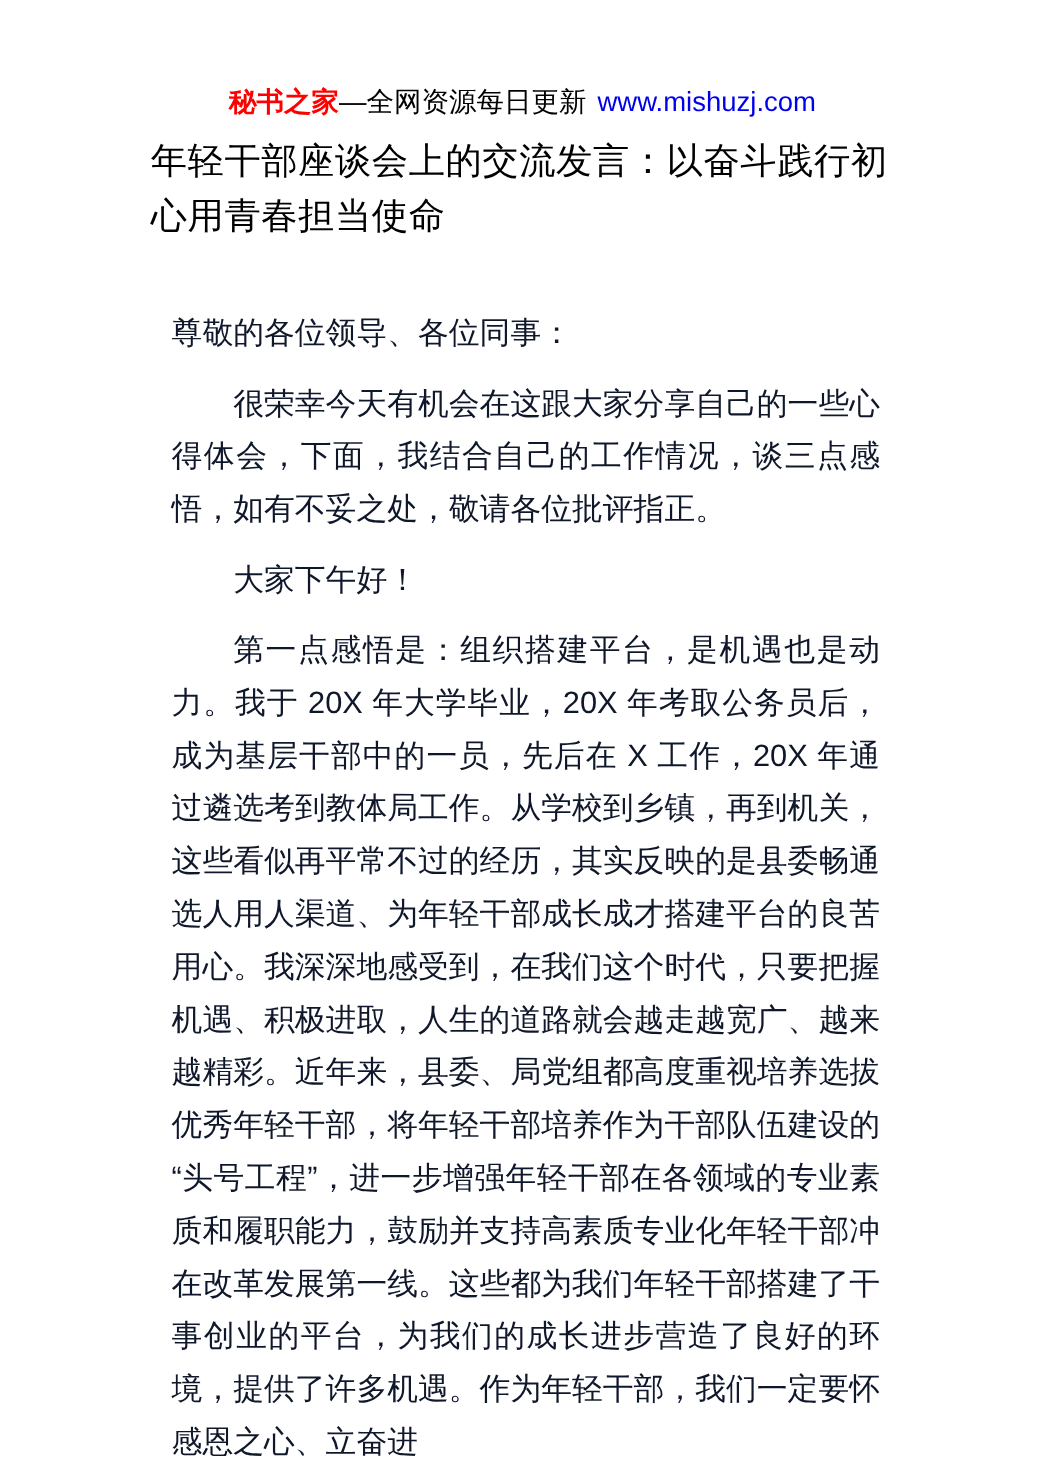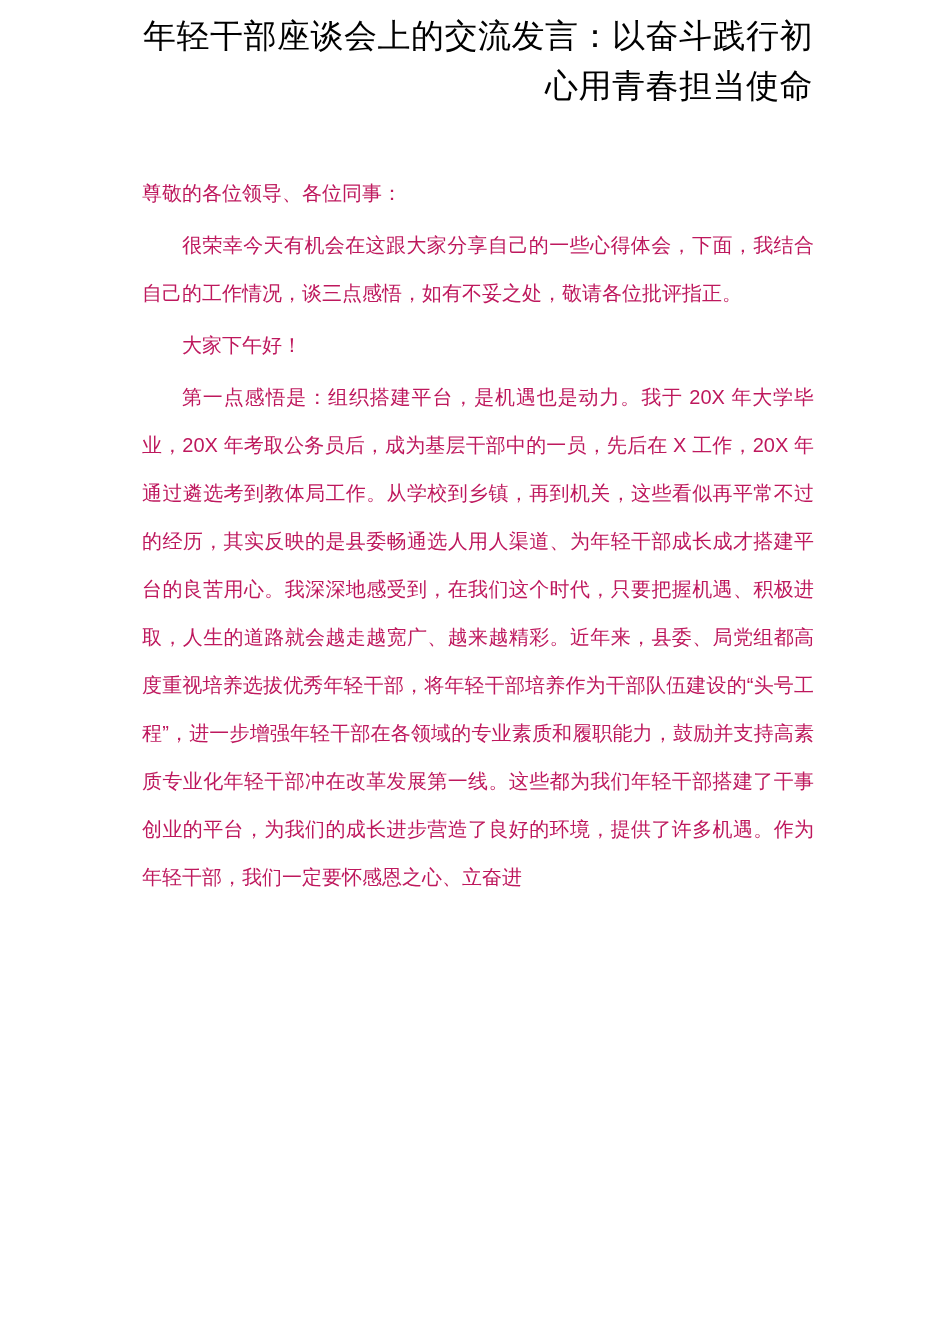--- a/index.html
+++ b/index.html
@@ -35,46 +35,49 @@
     color: #0000ee;
     margin-left: 10px;
     font-weight: 400;
   }
   .title {
     width: 676px;
     margin: 11px auto 0 auto;
     font-size: 33px;
     line-height: 50px;
     font-weight: 500;
-    text-align: right;
+    text-align: left;
     color: #000000;
     letter-spacing: 0.5px;
   }
   .content {
     margin: 58px 134px 0 140px;
   }
   .content p {
-    margin: 2px;
-    font-size: 20px;
+    margin: 16px;
+    font-size: 28px;
     line-height: 48px;
     text-align: justify;
-    color: #be185d;
+    color: #0f172a;
   }
   .content p + p {
     margin-top: 4px;
   }
   .content p.indent {
     text-indent: 2em;
   }
 </style>
 </head>
 <body>
 
 <div class="page">
 
+  <div class="header">
+    <span class="brand">秘书之家</span><span class="tagline">—全网资源每日更新</span><span class="url">www.mishuzj.com</span>
+  </div>
 
   <h1 class="title">年轻干部座谈会上的交流发言：以奋斗践行初心用青春担当使命</h1>
 
   <div class="content">
     <p>尊敬的各位领导、各位同事：</p>
     <p class="indent">很荣幸今天有机会在这跟大家分享自己的一些心得体会，下面，我结合自己的工作情况，谈三点感悟，如有不妥之处，敬请各位批评指正。</p>
     <p class="indent">大家下午好！</p>
     <p class="indent">第一点感悟是：组织搭建平台，是机遇也是动力。我于 20X 年大学毕业，20X 年考取公务员后，成为基层干部中的一员，先后在 X 工作，20X 年通过遴选考到教体局工作。从学校到乡镇，再到机关，这些看似再平常不过的经历，其实反映的是县委畅通选人用人渠道、为年轻干部成长成才搭建平台的良苦用心。我深深地感受到，在我们这个时代，只要把握机遇、积极进取，人生的道路就会越走越宽广、越来越精彩。近年来，县委、局党组都高度重视培养选拔优秀年轻干部，将年轻干部培养作为干部队伍建设的“头号工程”，进一步增强年轻干部在各领域的专业素质和履职能力，鼓励并支持高素质专业化年轻干部冲在改革发展第一线。这些都为我们年轻干部搭建了干事创业的平台，为我们的成长进步营造了良好的环境，提供了许多机遇。作为年轻干部，我们一定要怀感恩之心、立奋进</p>
   </div>
 

